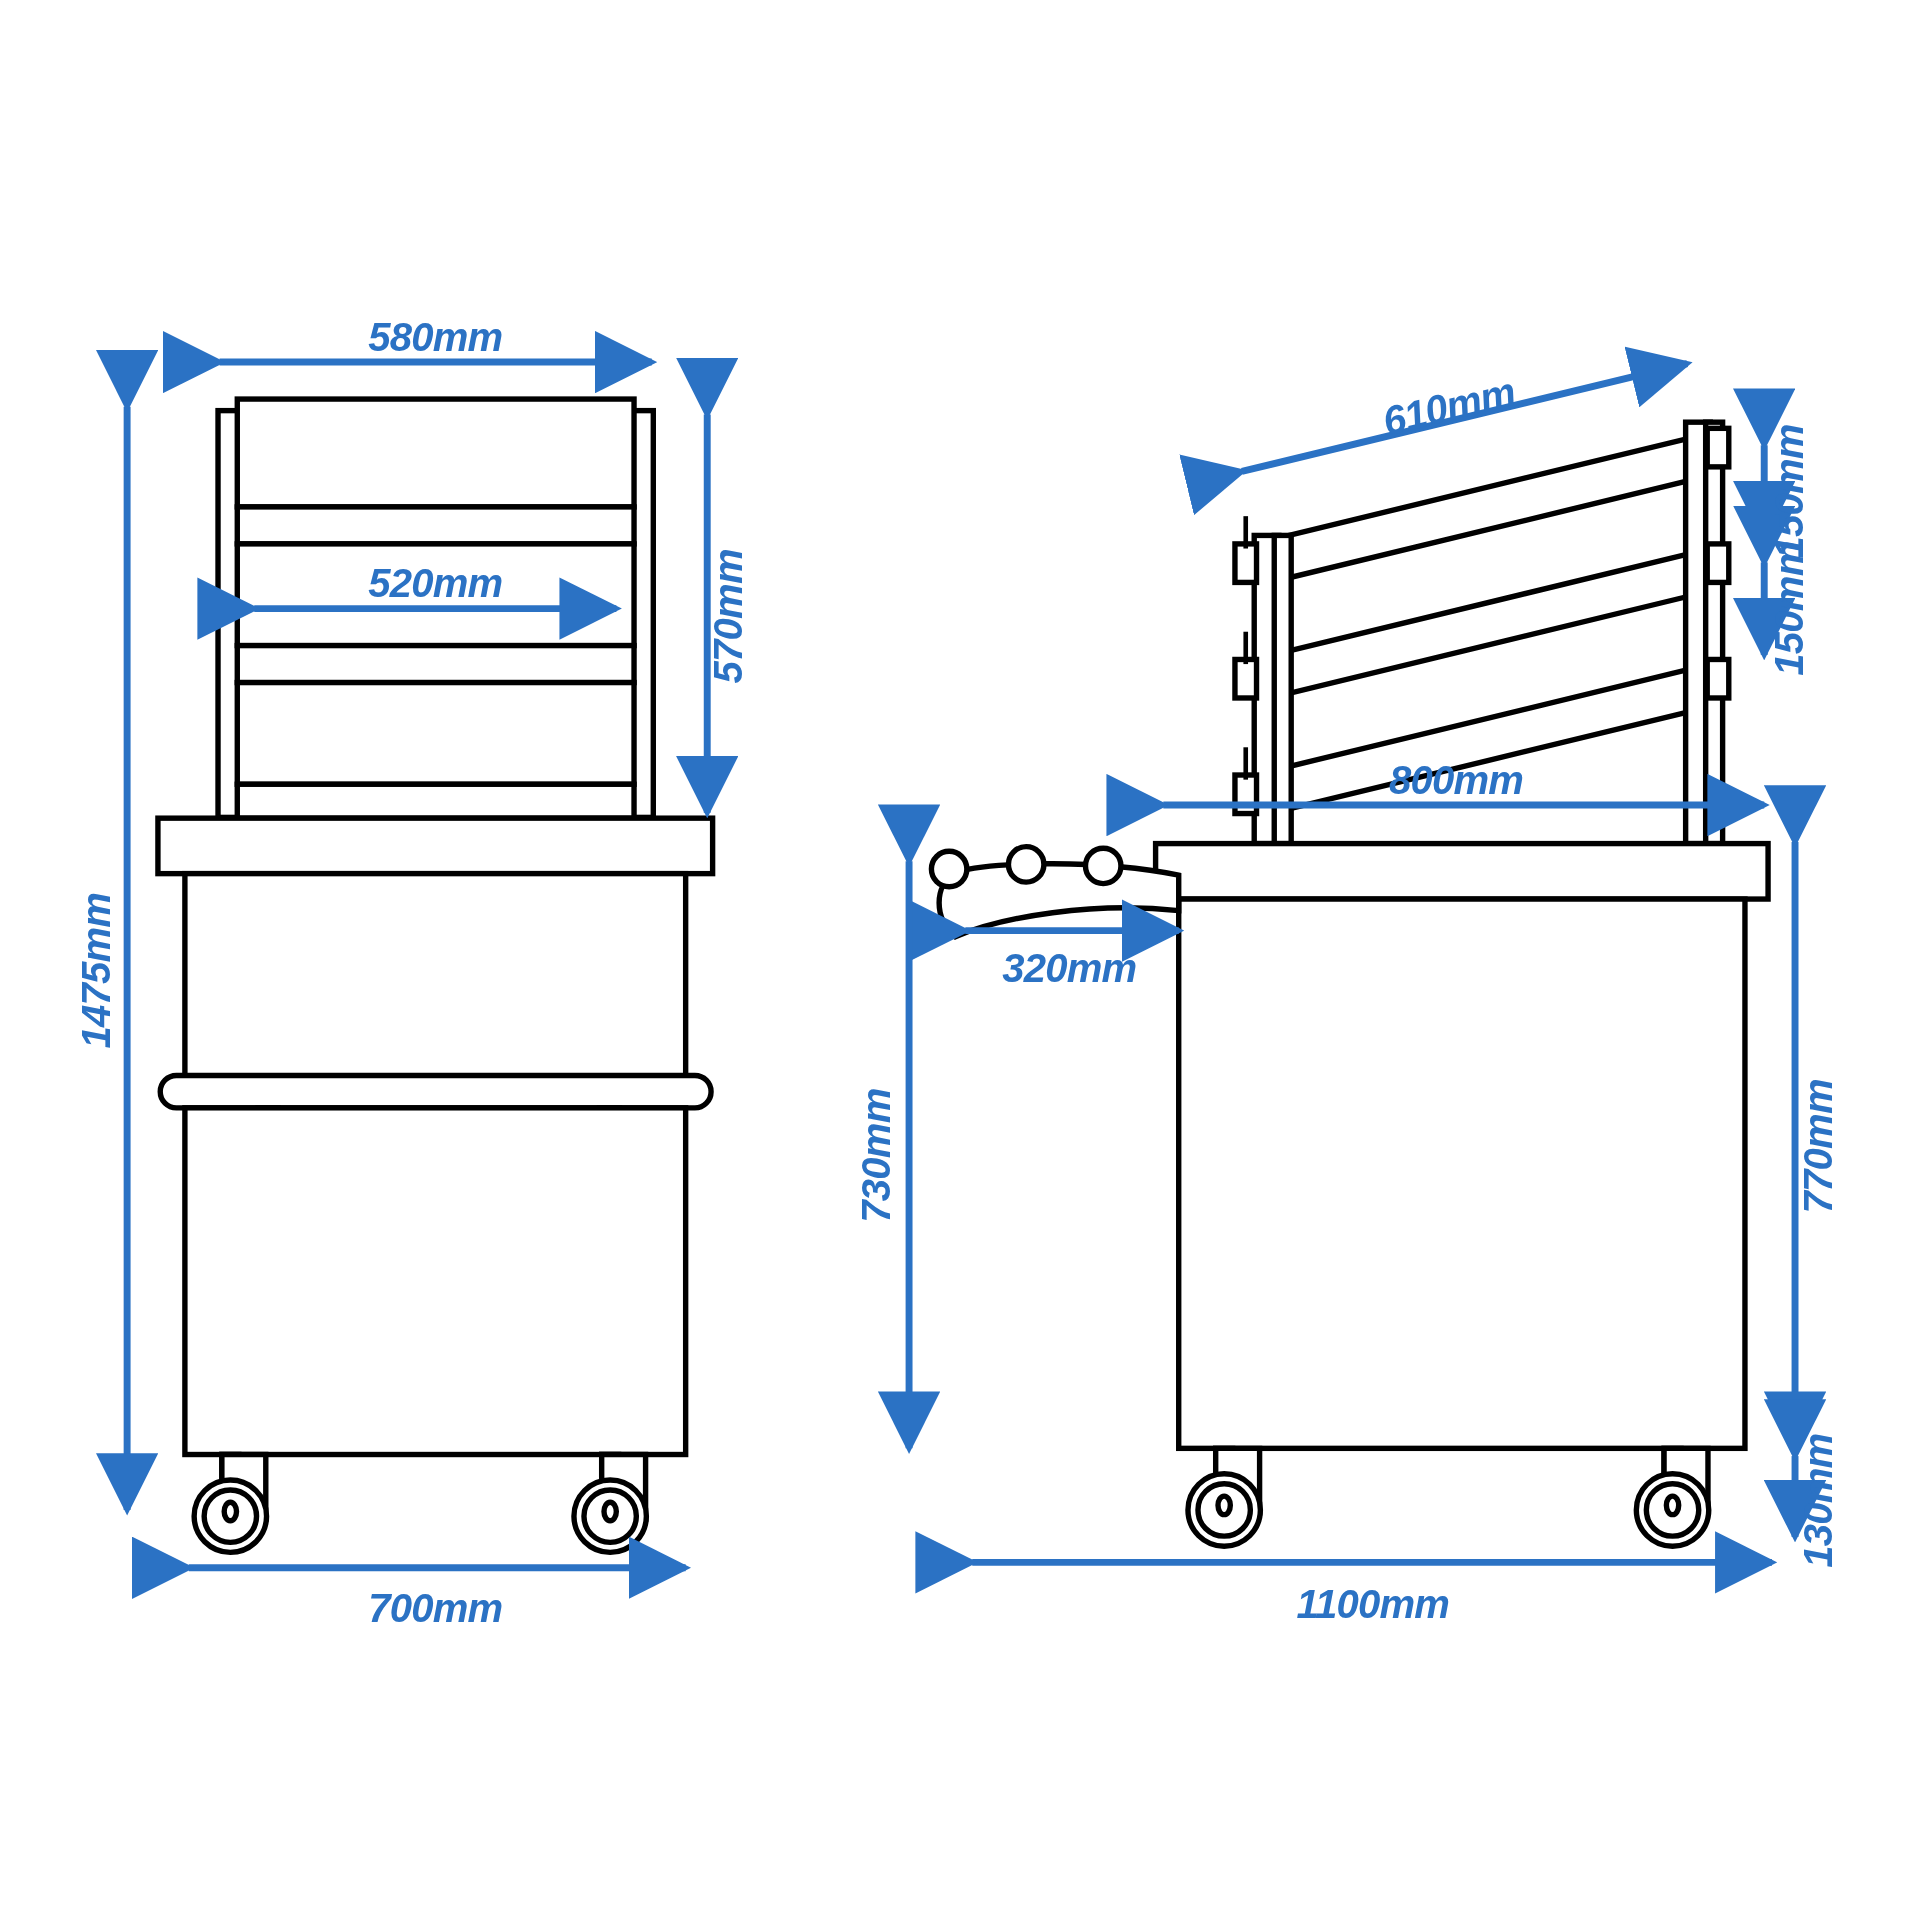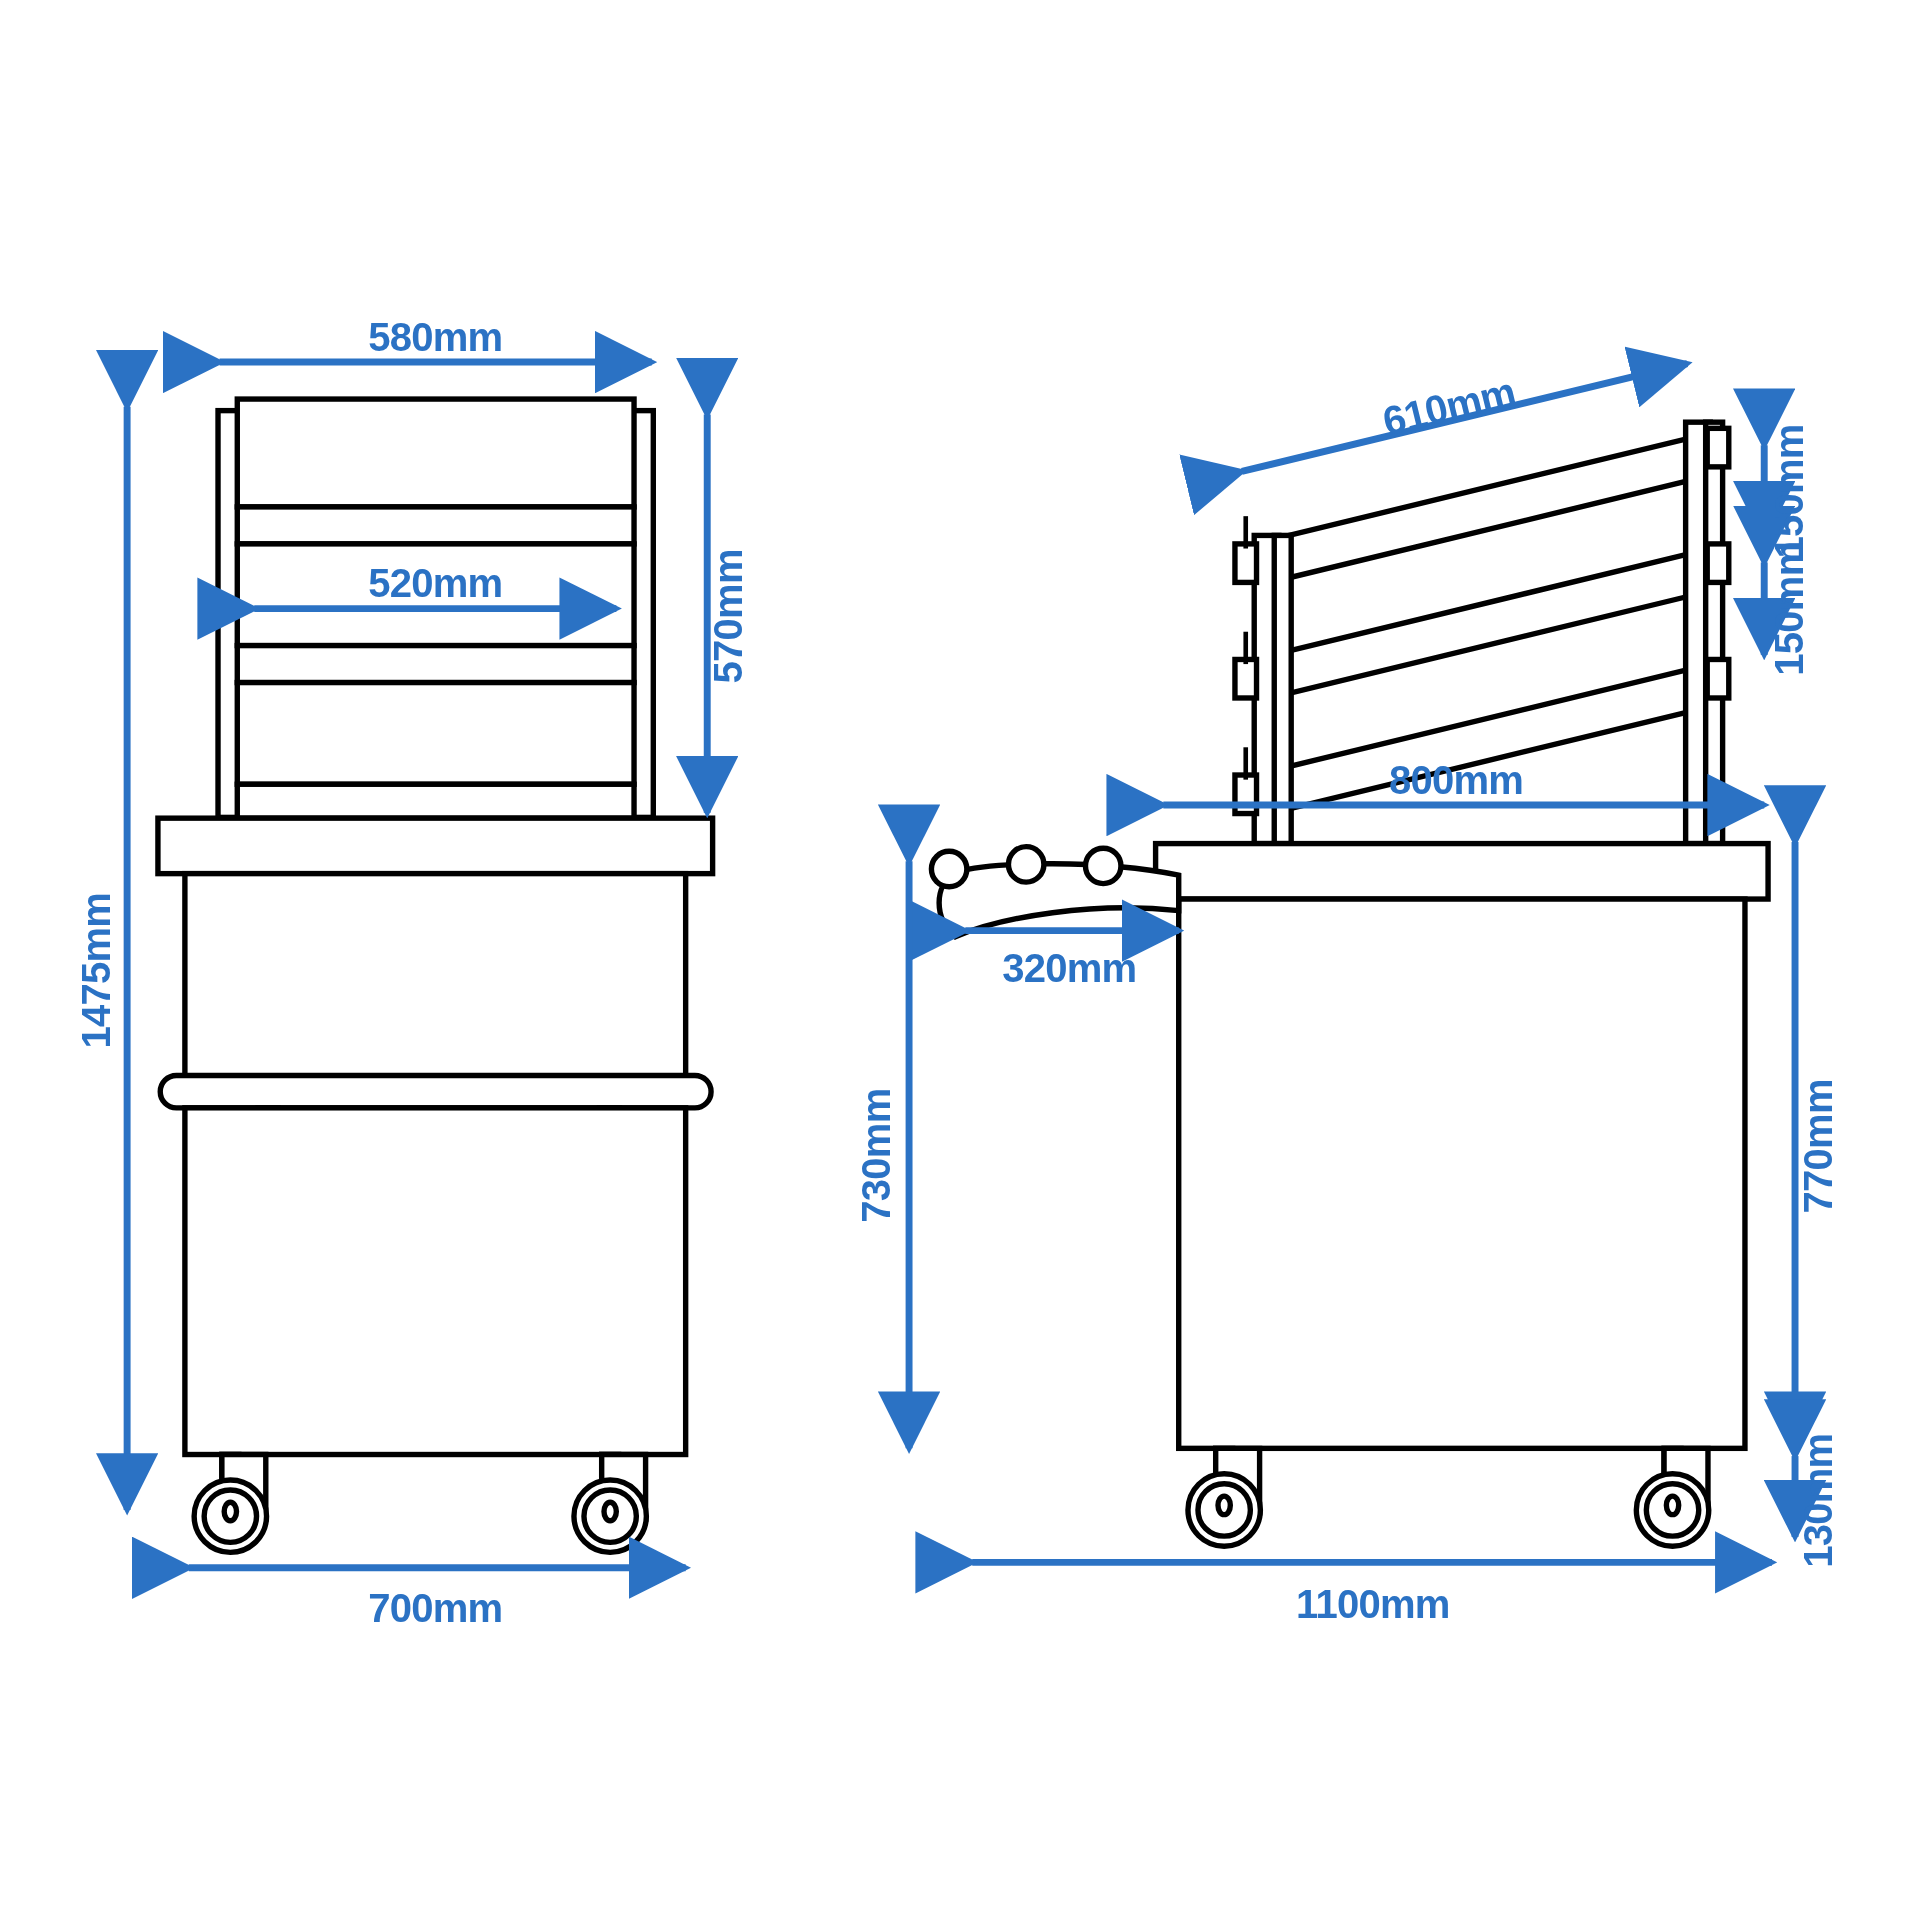--- a/index.html
+++ b/index.html
@@ -1,17 +1,17 @@
 <!DOCTYPE html>
 <html style="font-size:12.3px"><head>
 <meta charset="utf-8">
 <style>
   html,body{margin:0;padding:0;background:#ffffff;}
   body{width:1926px;height:1926px;overflow:hidden;font-family:"Liberation Sans",sans-serif;}
-  #stage{position:relative;width:1926px;height:1632px;background:#fff;}
+  #stage{position:relative;width:1926px;height:1632px;background:#fff;font-style:italic;}
   svg{display:block;}
   .dimtxt{
     font-family:"Liberation Sans",sans-serif;
     font-weight:bold;
     fill:#2b72c4;
     font-size:52px;
     letter-spacing:-1px;
   }
 </style>
 </head>

